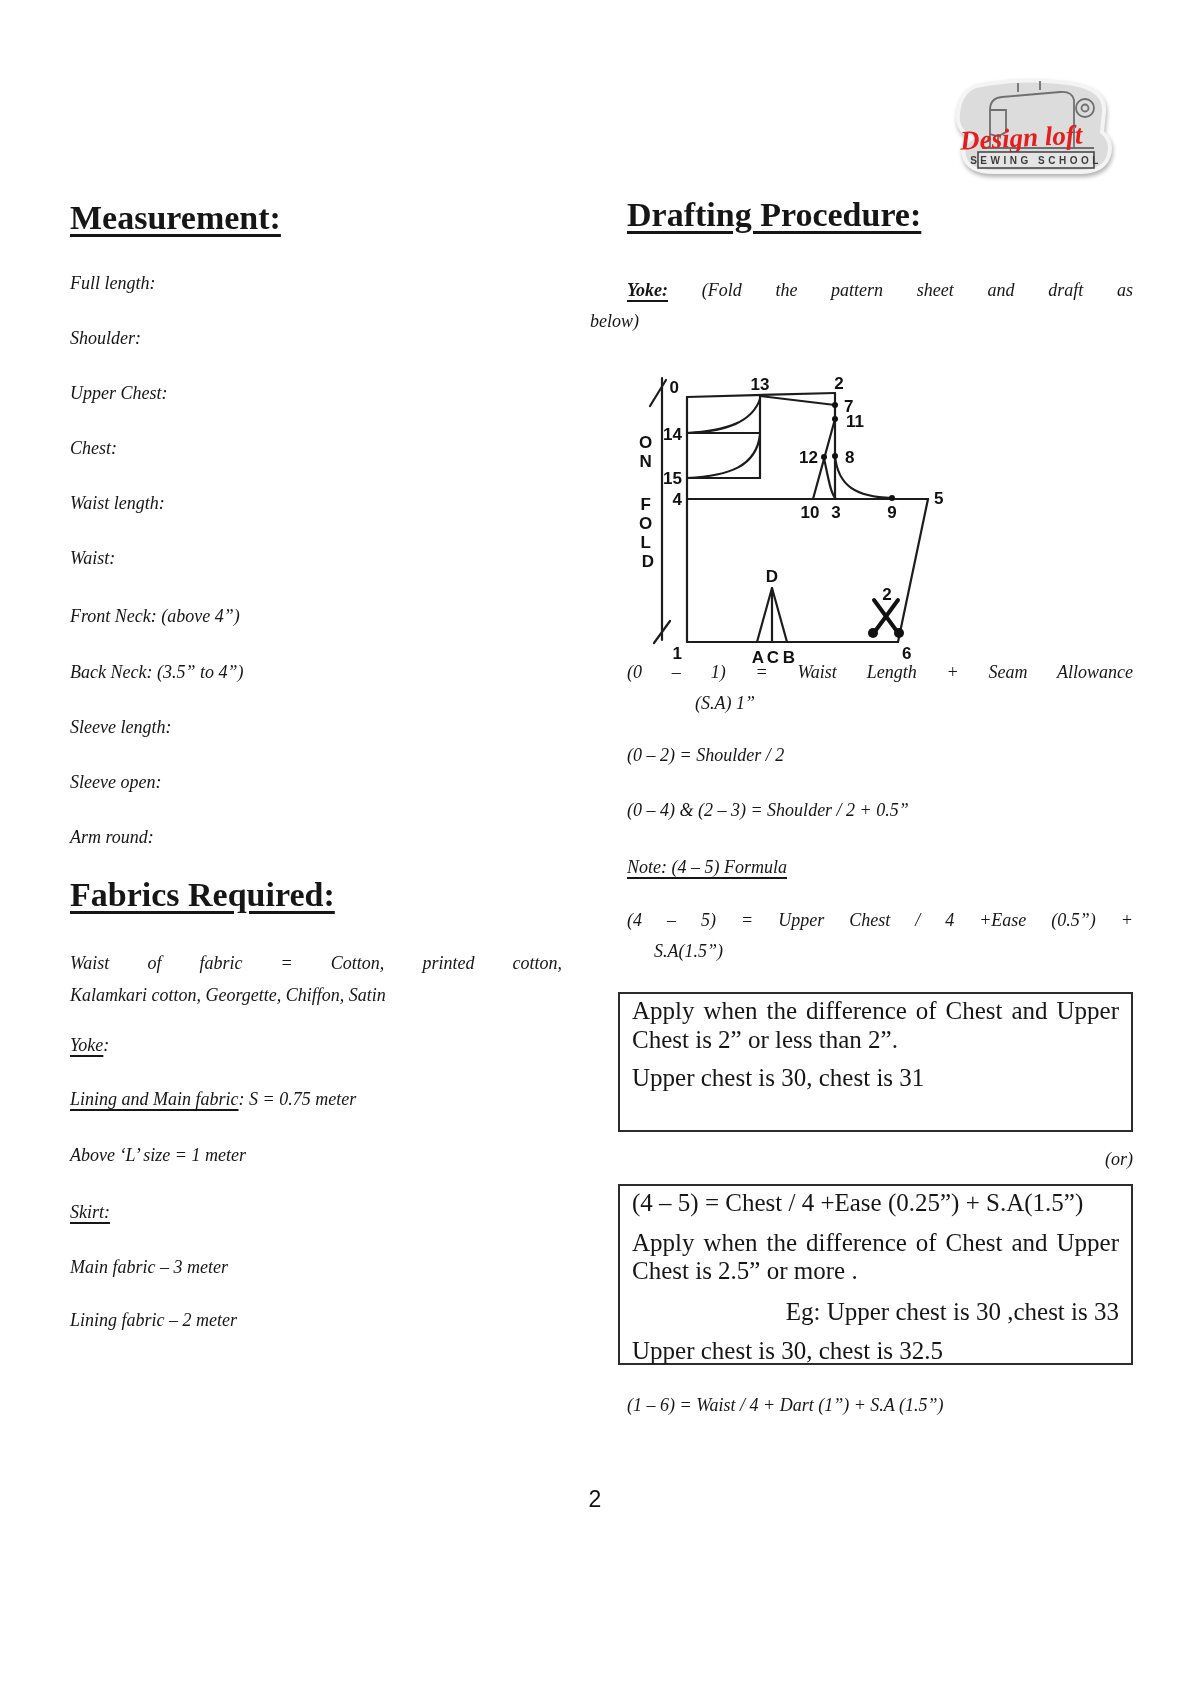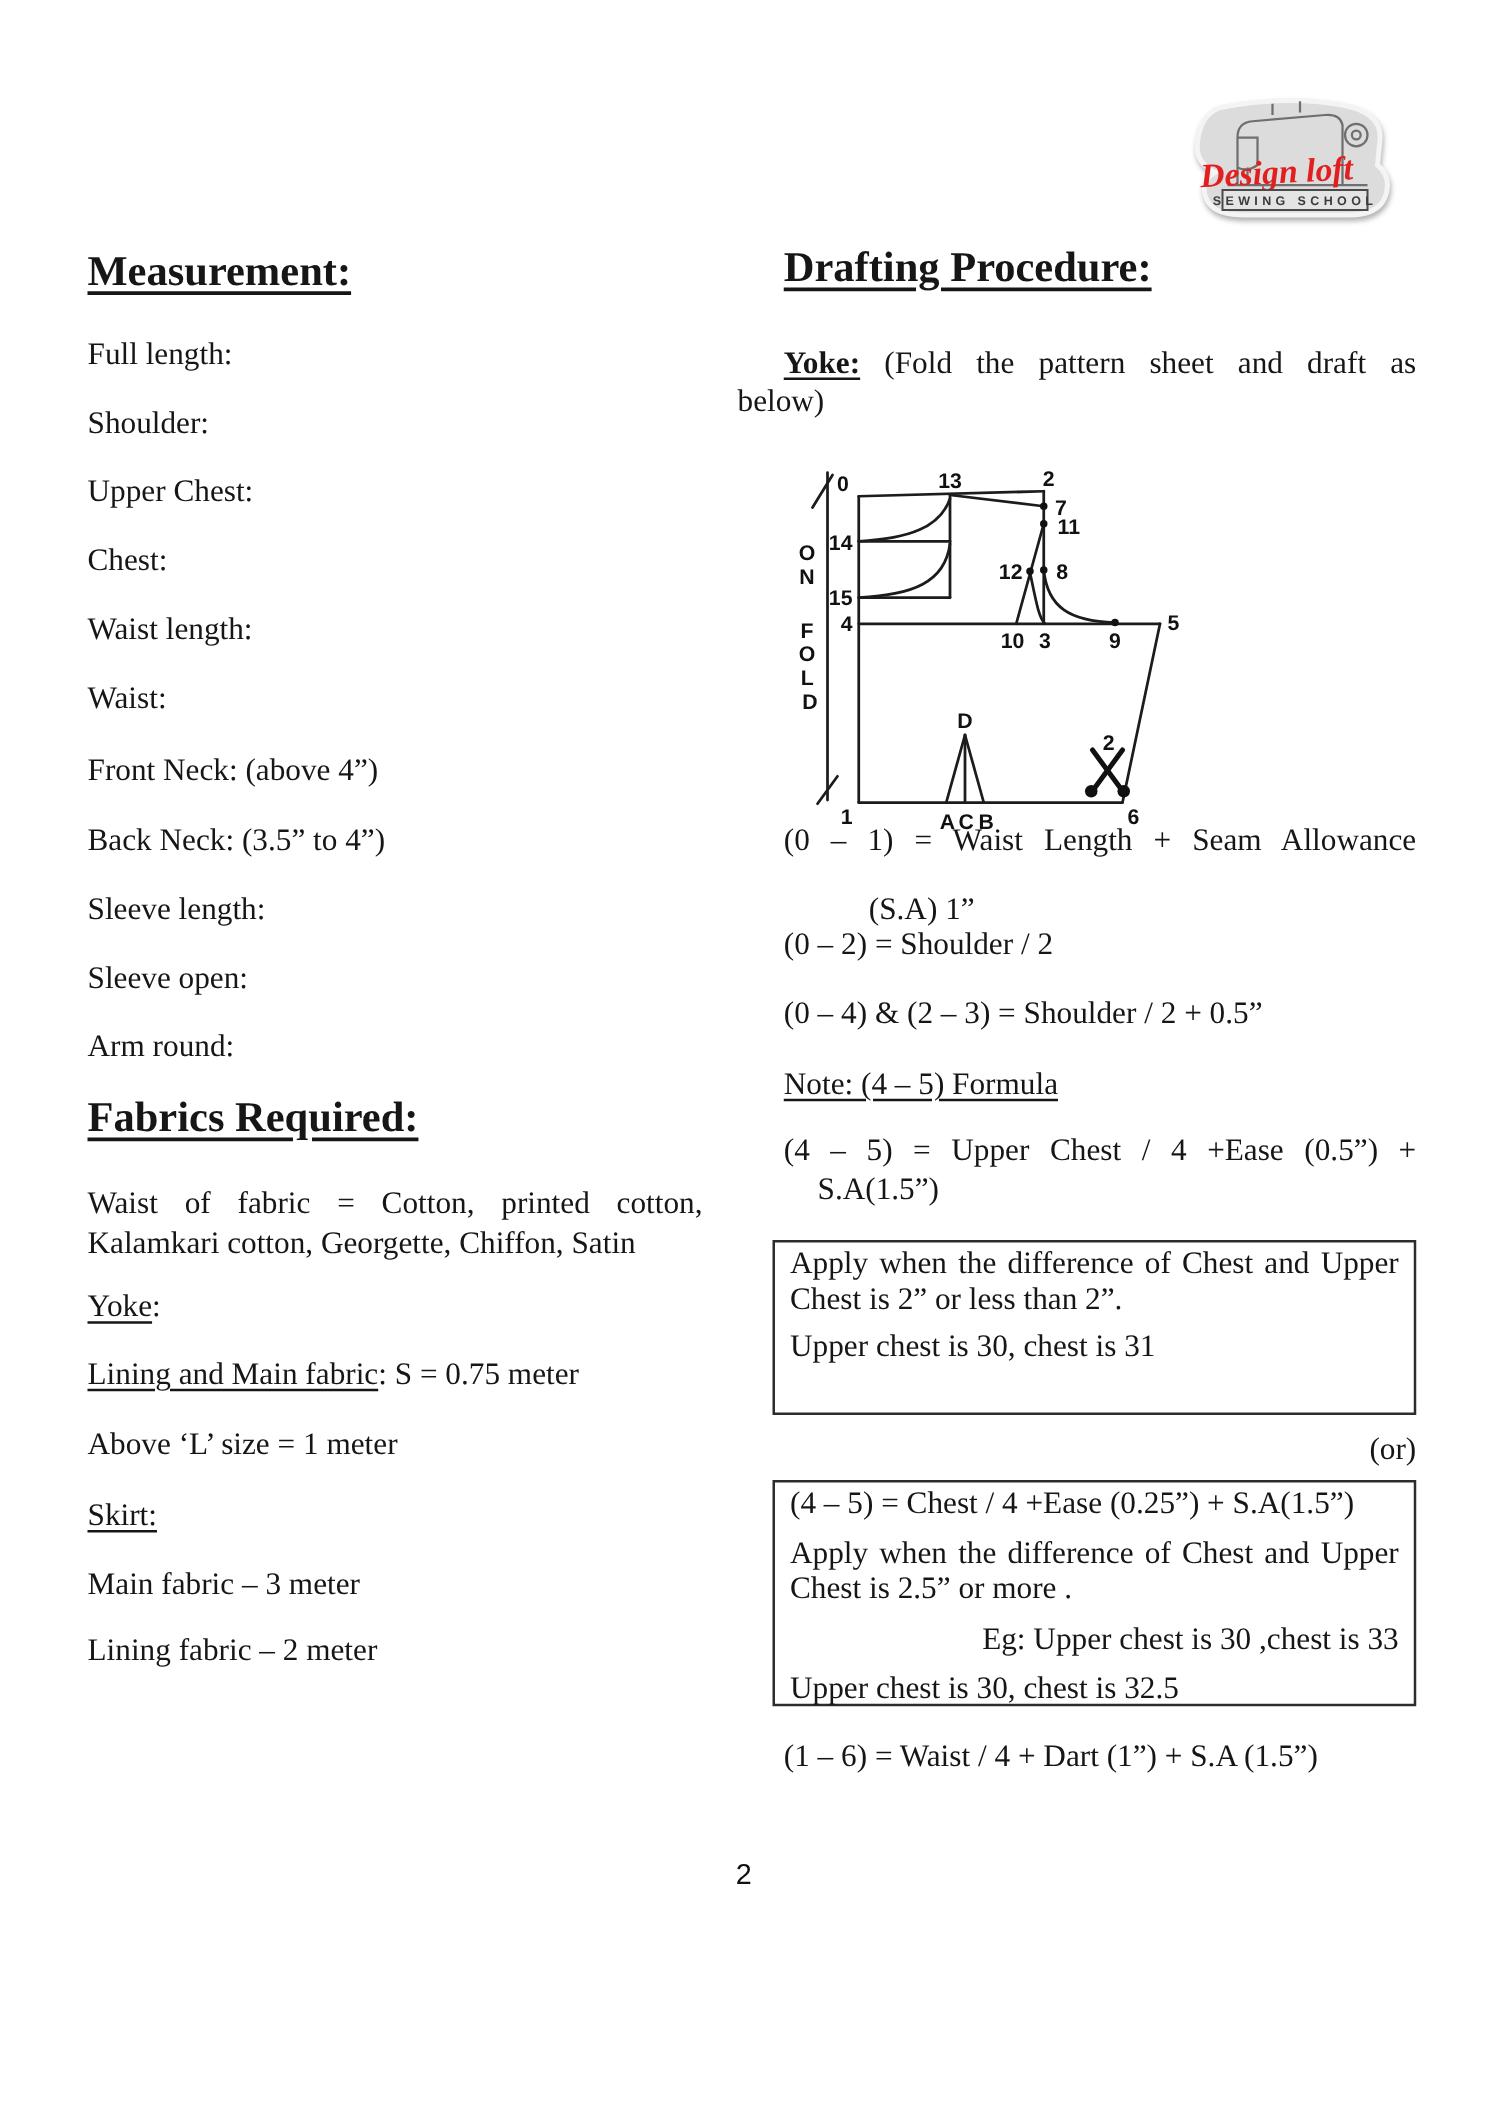--- a/index.html
+++ b/index.html
@@ -4,27 +4,27 @@
 <style>
   html,body{margin:0;padding:0;background:#ffffff;}
   .page{position:relative;width:1190px;height:1682px;background:#fff;overflow:hidden;
         font-family:"Liberation Serif","DejaVu Serif",serif;color:#161616;}
   .col{position:absolute;top:185px;}
   .col-left{left:70px;width:492px;}
   .col-right{left:590px;width:543px;}
   .b{position:absolute;left:0;right:0;}
   .h1{font-size:34px;font-weight:700;line-height:40px;
       text-decoration:underline;text-decoration-thickness:3px;text-underline-offset:5px;}
-  .t{font-size:25px;line-height:31px;}
+  .t{font-size:18px;line-height:31px;font-style:italic;}
   .kind{line-height:32px;}
   .ind{margin-left:37px;}
   .jl{text-align:justify;text-align-last:justify;}
   .u{text-decoration:underline;text-decoration-thickness:2px;text-underline-offset:4px;}
   .bu{font-weight:700;}
-  .hang1{margin-left:105px;margin-top:24px;}
+  .hang1{margin-left:105px;}
   .hang2{margin-left:64px;}
   .box{position:absolute;left:28px;width:515px;border:2px solid #2c2c2c;box-sizing:border-box;
        padding:3px 12px 0 12px;}
   .box p{margin:0;font-size:25px;line-height:28.5px;}
   .box .gap10{margin-top:10px;}
   .box .gap11{margin-top:11px;}
   .box .gap12{margin-top:12px;text-align:right;}
   .or{text-align:right;}
   .pagenum{position:absolute;left:0;right:0;top:1486px;text-align:center;
            font-family:"Liberation Sans","DejaVu Sans",sans-serif;font-size:23px;color:#111;}

